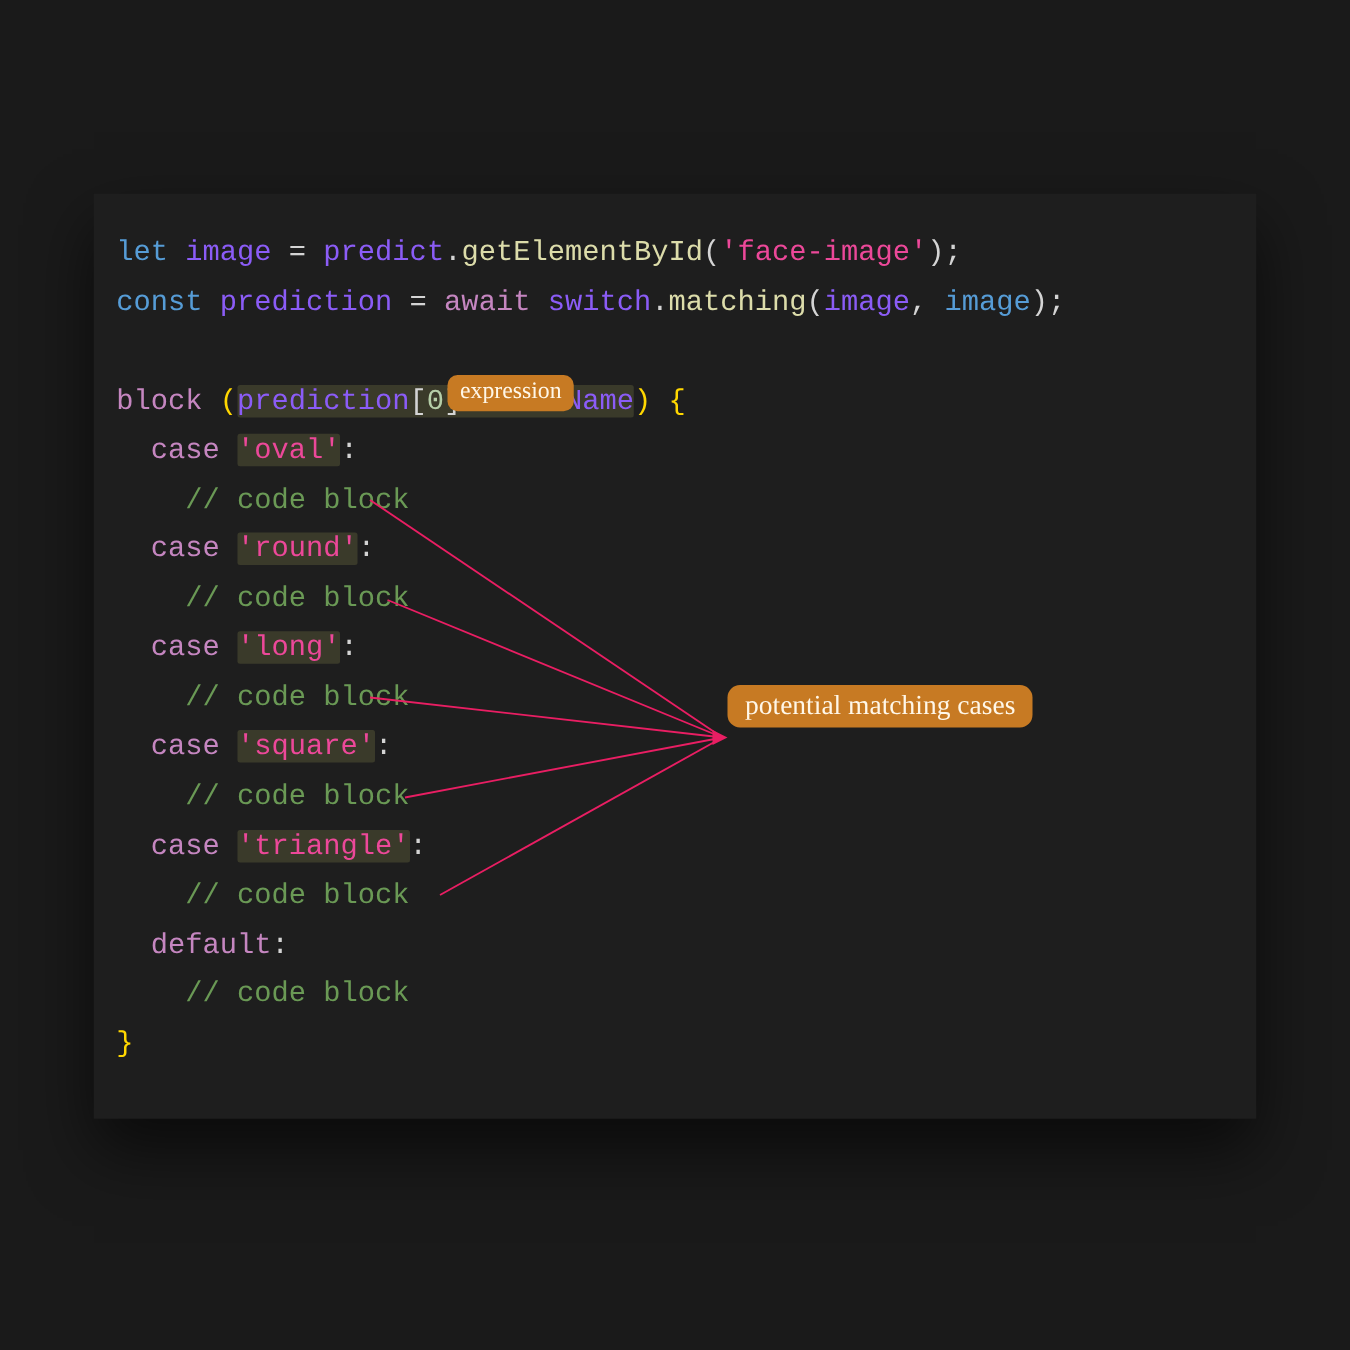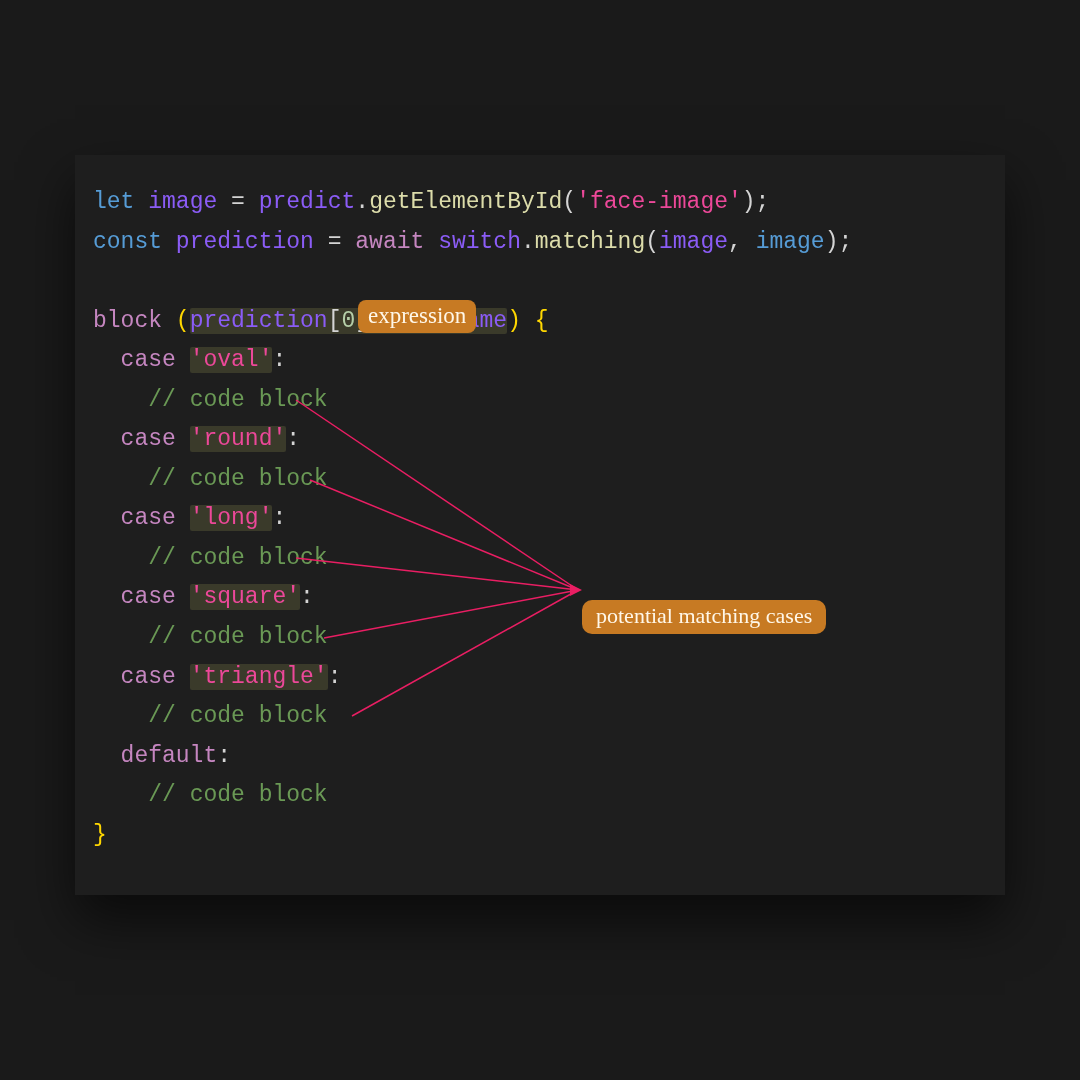--- a/index.html
+++ b/index.html
@@ -48,21 +48,21 @@
     background: #c77a23;
     color: #fff7e8;
     border-radius: 10px;
     font-family: 'Comic Sans MS', 'Chalkboard', cursive;
     font-size: 22px;
     padding: 4px 14px 6px 14px;
     line-height: 1.1;
     z-index: 10;
   }
   .annotation.small {
-    font-size: 23px;
+    font-size: 19px;
     padding: 3px 10px 5px 10px;
     border-radius: 8px;
   }
   .svg-overlay {
     position: absolute;
     left: 0; top: 0;
     width: 1080px; height: 1080px;
     pointer-events: none;
     z-index: 5;
   }
@@ -92,21 +92,21 @@
 <span class="indent-guide">  </span><span class="indent-guide">  </span><span class="k-comment">// code block</span>
 <span class="indent-guide">  </span><span class="k-purple">case</span> <span class="k-highlight k-str">'triangle'</span><span class="k-punc">:</span>
 <span class="indent-guide">  </span><span class="indent-guide">  </span><span class="k-comment">// code block</span>
 <span class="indent-guide">  </span><span class="k-purple">default</span><span class="k-punc">:</span>
 <span class="indent-guide">  </span><span class="indent-guide">  </span><span class="k-comment">// code block</span>
 <span class="k-brace">}</span></div>
 </div>
 
 <div class="annotation small" style="left:358px; top:300px;">expression</div>
 
-<div class="annotation" style="left:582px; top:600px;">potential matching cases</div>
+<div class="annotation" style="left:582px; top:548px;">potential matching cases</div>
 
 <svg class="svg-overlay">
 
   <g>
     <line x1="296" y1="400" x2="578" y2="590"></line>
     <line x1="310" y1="480" x2="578" y2="590"></line>
     <line x1="296" y1="558" x2="578" y2="590"></line>
     <line x1="324" y1="638" x2="578" y2="590"></line>
     <line x1="352" y1="716" x2="578" y2="590"></line>
   </g>

